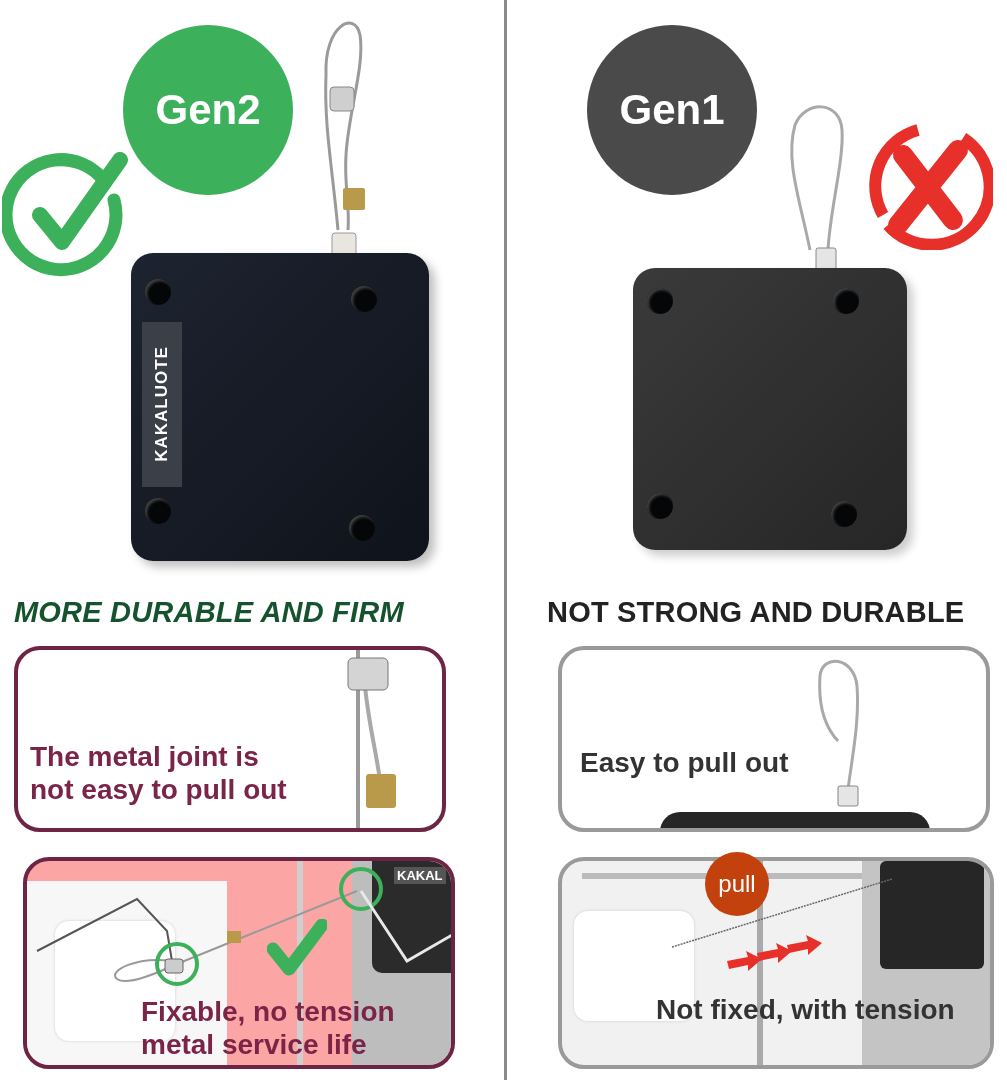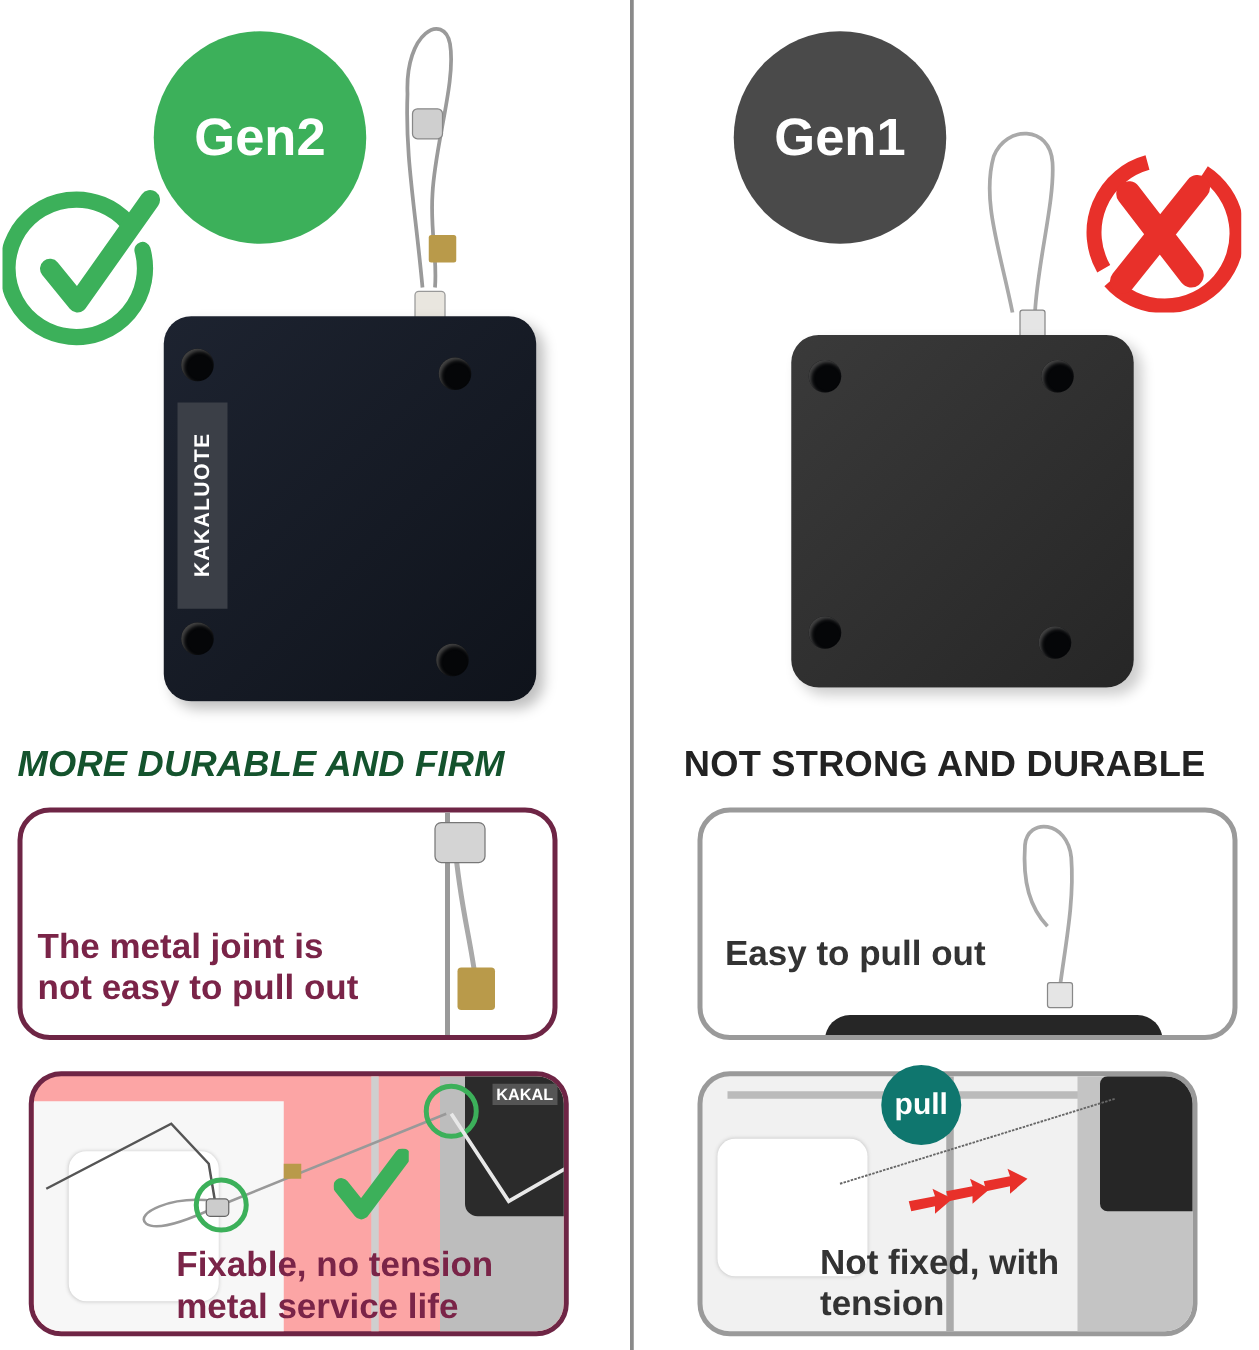--- a/index.html
+++ b/index.html
@@ -9,31 +9,31 @@
   .badge{border-radius:50%;display:flex;align-items:center;justify-content:center;color:#fff;font-weight:bold;font-size:42px;}
   .gen2{left:123px;top:25px;width:170px;height:170px;background:#3cb05a;}
   .gen1{left:587px;top:25px;width:170px;height:170px;background:#4a4a4a;}
   .heading{font-weight:bold;font-size:29px;letter-spacing:0.2px;white-space:nowrap;}
   .h-left{left:14px;top:596px;color:#14532d;font-style:italic;}
   .h-right{left:547px;top:596px;color:#222;}
   .panel{border-radius:26px;box-sizing:border-box;overflow:hidden;}
   .p-left1{left:14px;top:646px;width:432px;height:186px;border:4px solid #6e2545;background:#fff;}
   .p-right1{left:558px;top:646px;width:432px;height:186px;border:4px solid #9a9a9a;background:#fff;}
   .p-left2{left:12px;top:857px;width:432px;height:212px;border:4px solid #6e2545;background:#fca5a5;margin-left:11px;}
-  .p-right2{left:558px;top:857px;width:400px;height:212px;border:4px solid #9a9a9a;background:#f1f1f1;}
+  .p-right2{left:558px;top:857px;width:436px;height:212px;border:4px solid #9a9a9a;background:#f1f1f1;}
   .ptext{font-weight:bold;font-size:28px;line-height:33px;}
   .maroon{color:#7a2448;}
   .dark{color:#333;}
   .device{border-radius:22px;}
   .device-left{left:131px;top:253px;width:298px;height:308px;background:linear-gradient(135deg,#1d2330,#0f131b);box-shadow:6px 6px 10px rgba(0,0,0,0.25);}
   .device-right{left:633px;top:268px;width:274px;height:282px;background:linear-gradient(135deg,#3a3a3a,#262626);box-shadow:6px 6px 10px rgba(0,0,0,0.2);}
   .hole{position:absolute;width:26px;height:26px;border-radius:50%;background:#050608;box-shadow:inset 2px 2px 3px #444;}
   .label-strip{left:142px;top:322px;width:40px;height:165px;background:#3b3f47;}
   .brand{position:absolute;left:20px;top:82px;transform:translate(-50%,-50%) rotate(-90deg);color:#fff;font-weight:bold;font-size:17px;letter-spacing:1px;white-space:nowrap;}
-  .pull{left:705px;top:852px;width:64px;height:64px;border-radius:50%;background:#0f766e;color:#fff;font-weight:bold;font-size:24px;display:flex;align-items:center;justify-content:center;}
+  .pull{left:705px;top:852px;width:64px;height:64px;border-radius:50%;background:#c2410c;color:#fff;font-weight:normal;font-size:24px;display:flex;align-items:center;justify-content:center;}
   .wallbg{position:absolute;background:#fafafa;}
 </style>
 </head>
 <body>
 
 <div class="abs divider"></div>
 
 <div class="abs" style="left:2px;top:150px;width:130px;height:130px;">
   <svg width="130" height="130" viewBox="0 0 130 130">
     <path d="M112 50 A55 55 0 1 1 100 28" fill="none" stroke="#3cb05a" stroke-width="13" stroke-linecap="round"></path>

